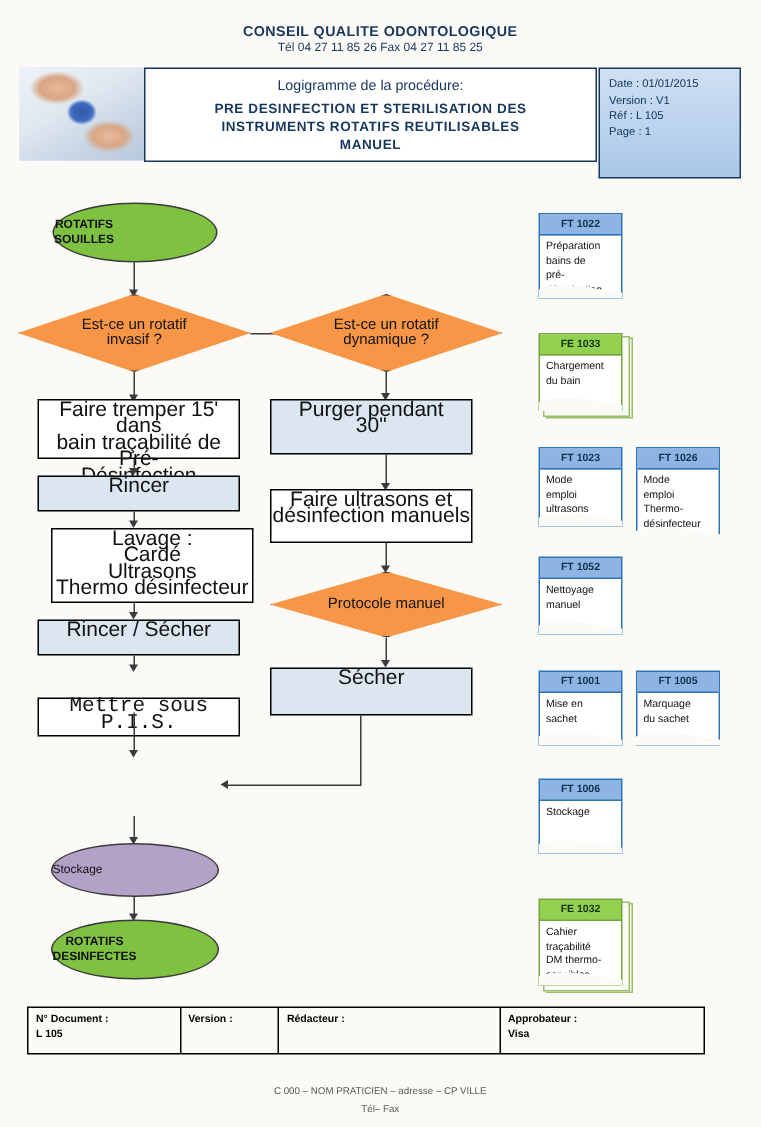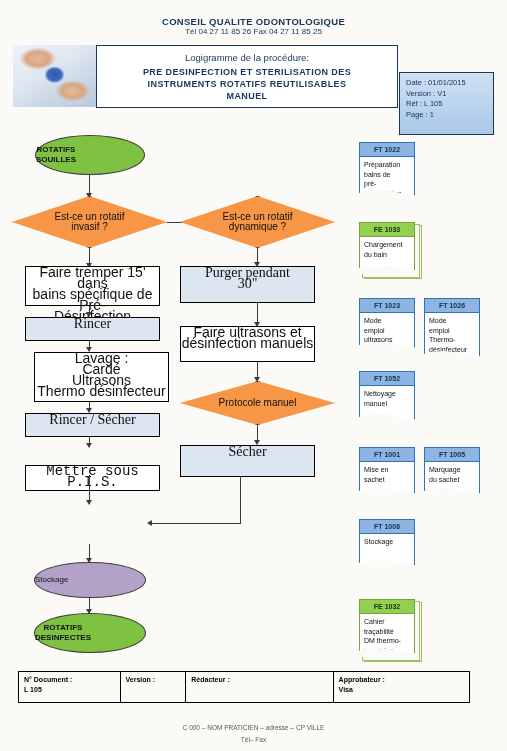--- a/index.html
+++ b/index.html
@@ -35,43 +35,42 @@
     position:absolute;left:96px;top:45px;width:302px;height:63px;
     border:1px solid #17365D;background:#ffffff;
     box-sizing:border-box;
     display:flex;flex-direction:column;align-items:center;justify-content:center;
   }
   .hdr-box .l1{font-size:9.5px;color:#17365D;margin-bottom:3px;}
   .hdr-box .l2,.hdr-box .l3,.hdr-box .l4{
     font-size:9px;font-weight:bold;color:#17365D;letter-spacing:.4px;line-height:12px;
   }
   .hdr-meta{
-    position:absolute;left:399px;top:45px;width:95px;height:63px;
+    position:absolute;left:399px;top:45px;width:95px;height:74px;
     border:1px solid #17365D;box-sizing:border-box;
     background:linear-gradient(180deg,#cfe0f2 0%, #bcd4ee 50%, #a9c7e8 100%);
     padding:5px 0 0 6px;
-    margin-top:27px;
   }
   .hdr-meta div{font-size:7.5px;color:#11325c;line-height:10.5px;}
 
   
   .ellipse{
     position:absolute;border:1px solid #3b3b3b;border-radius:50%;
     display:flex;align-items:center;justify-content:flex-start;text-align:center;
     font-size:8px;line-height:10.5px;box-sizing:border-box;
   }
   .ell-green{background:#7FC241;font-weight:bold;color:#111;}
   .ell-purple{background:#B3A2C8;color:#111;}
 
   .rect{
     position:absolute;border:1px solid #000;box-sizing:border-box;
     display:flex;align-items:flex-start;justify-content:center;text-align:center;
     font-size:14px;line-height:11px;background:#ffffff;color:#111;
   }
-  .rect-blue{background:#DCE6F1;font-family:Liberation Serif, serif;}
+  .rect-blue{background:#DCE6F1;}
 
   .diamond{
     position:absolute;
     display:flex;align-items:center;justify-content:center;text-align:center;
     font-size:10px;line-height:10.5px;color:#111;
   }
   .diamond .dshape{
     position:absolute;left:0;top:0;width:100%;height:100%;
     background:#F79646;border:1px solid #3b3b3b;
     box-sizing:border-box;
@@ -186,21 +185,21 @@
   </div>
   <div class="vline" style="left:89px;top:248px;height:17px;"></div>
   <div class="arrow-d" style="left:85.5px;top:263px;"></div>
 
   <div class="hline" style="left:167px;top:222px;width:31px;"></div>
   <div class="arrow-r" style="left:196px;top:218.5px;"></div>
 
   <div class="rect" style="left:25px;top:266px;width:135px;height:40px;">
     <div>
       <div>Faire tremper 15' dans</div>
-      <div>bains spécifique de Pré-</div>
+      <div>bain traçabilité de Pré-</div>
       <div>Désinfection</div>
     </div>
   </div>
   <div class="vline" style="left:89px;top:306px;height:8px;"></div>
   <div class="arrow-d" style="left:85.5px;top:312px;"></div>
 
   <div class="rect rect-blue" style="left:25px;top:317px;width:135px;height:24px;">
     <div>Rincer</div>
   </div>
   <div class="vline" style="left:89px;top:341px;height:8px;"></div>

